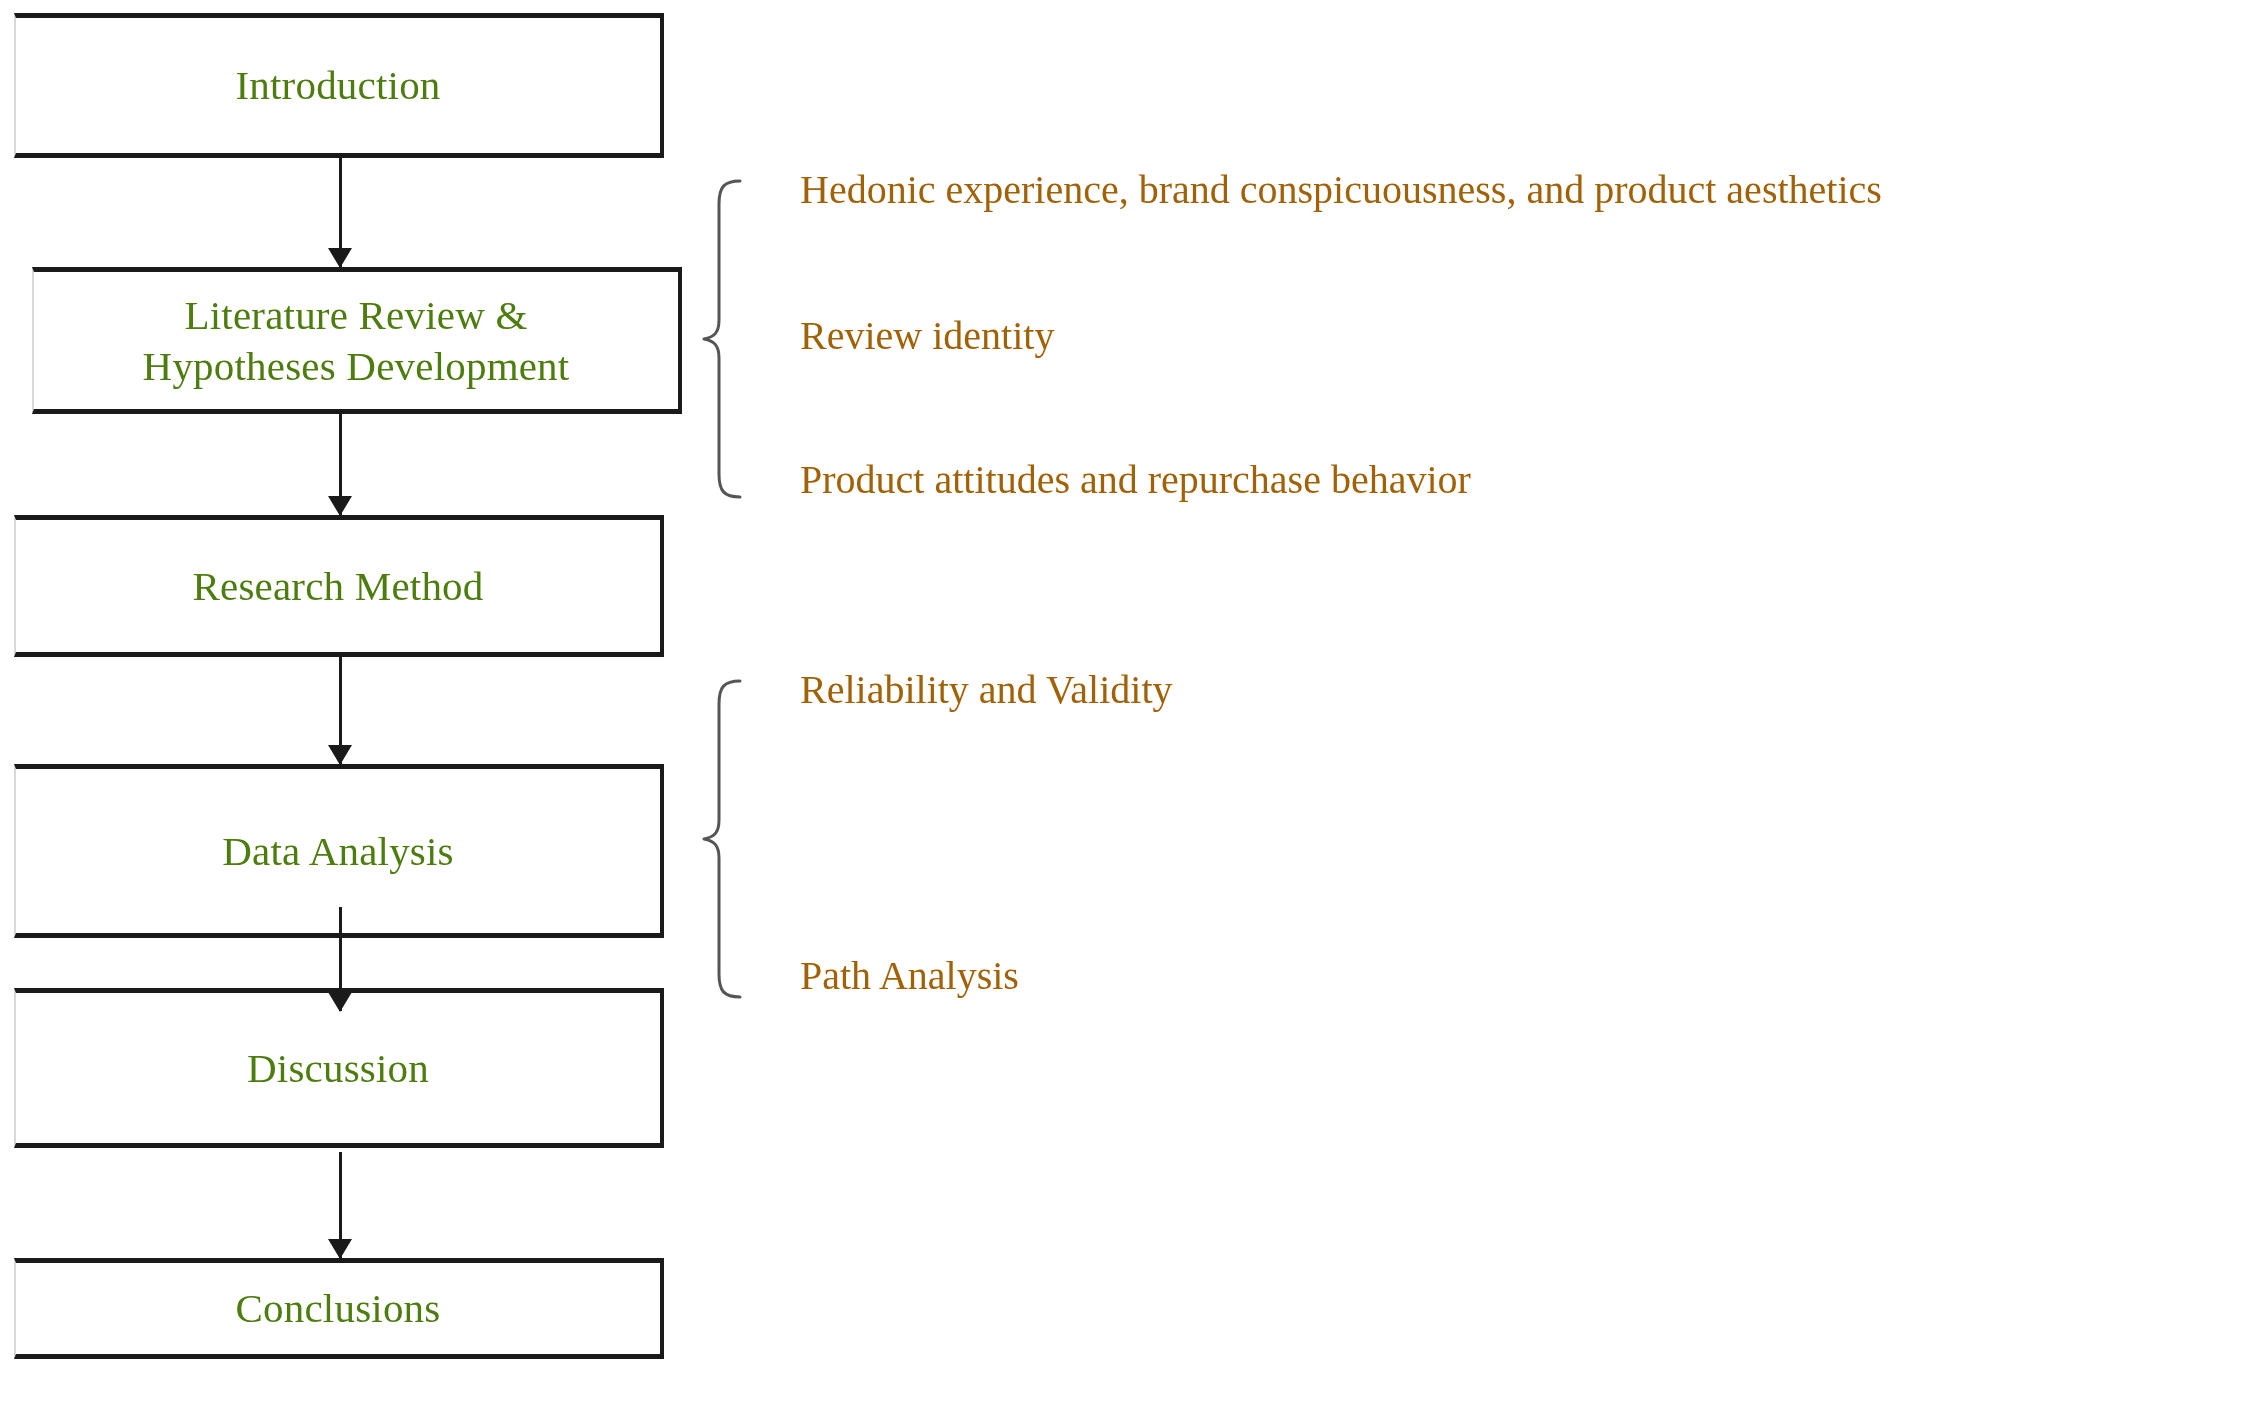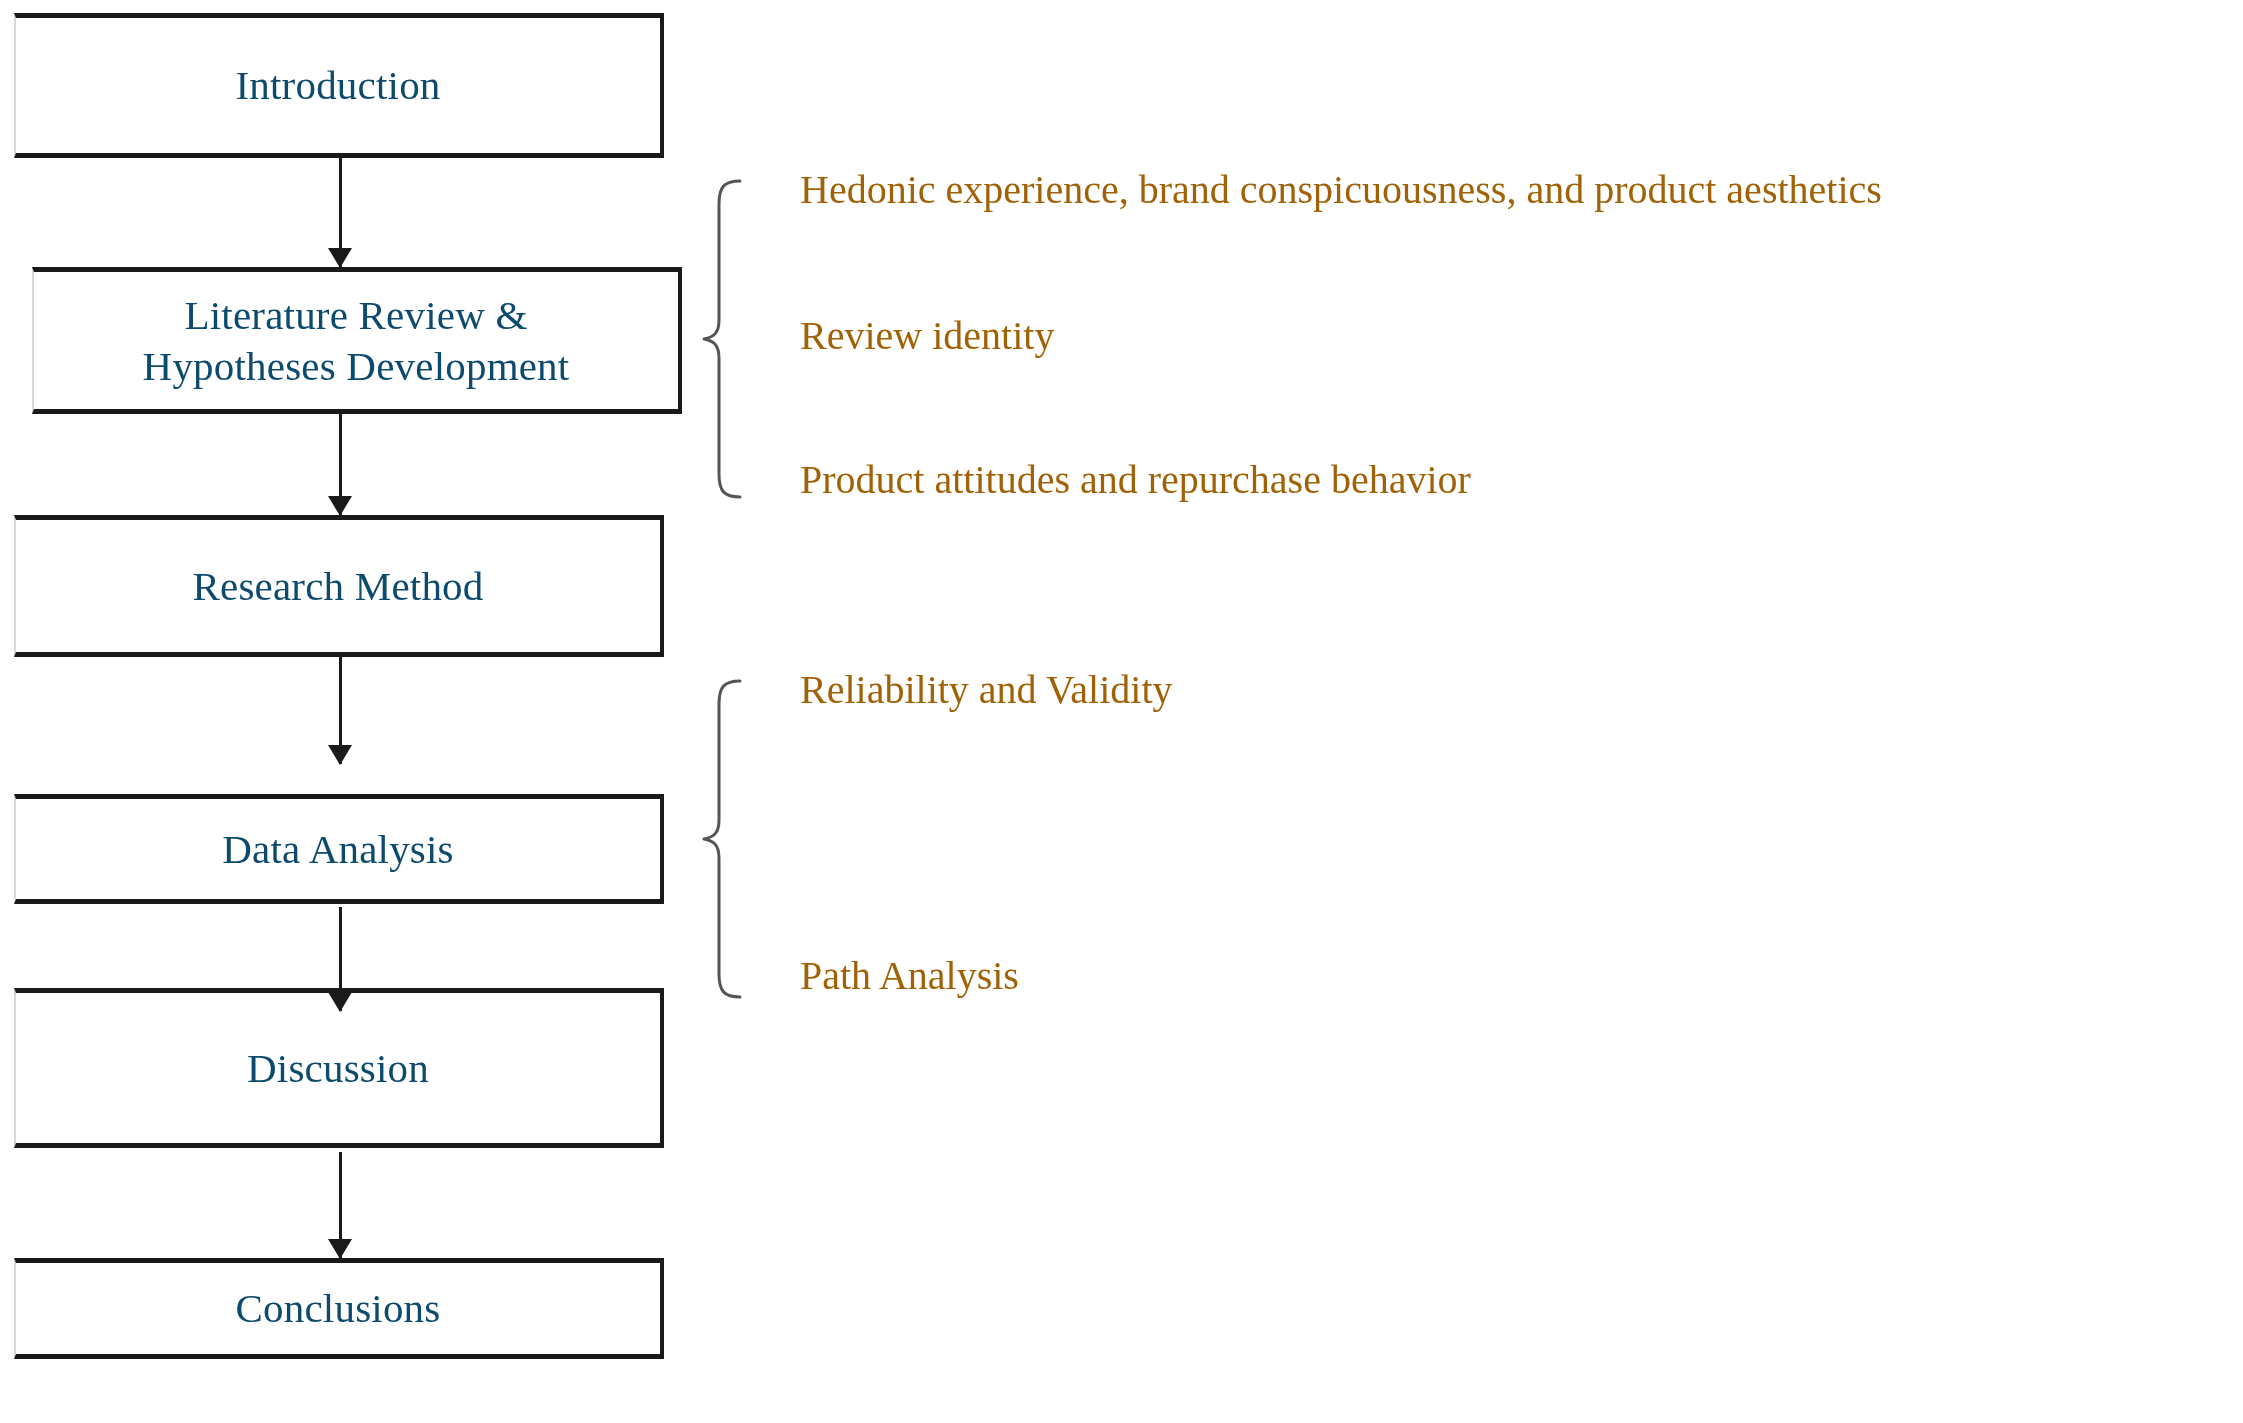--- a/index.html
+++ b/index.html
@@ -33,29 +33,29 @@
     border-right: 4px solid #1a1a1a;
     display: flex;
     align-items: center;
     justify-content: center;
     text-align: center;
   }
   .flow-box .box-label {
     font-size: 41px;
     line-height: 1.22;
     letter-spacing: 0.2px;
-    color: #0c4a6e;
+    color: #4d7c0f;
     display: block;
     width: 100%;
   }
 
   #box-introduction            { top: 13px;   height: 145px; }
   #box-literature-review       { top: 267px;  height: 147px; margin-left: 18px; }
   #box-research-method         { top: 515px;  height: 142px; }
-  #box-data-analysis           { top: 794px;  height: 110px; }
+  #box-data-analysis           { top: 764px;  height: 174px; }
   #box-discussion              { top: 956px; height: 160px; margin-top: 32px; }
   #box-conclusions             { top: 1258px; height: 101px; }
 
   
   .connector {
     position: absolute;
     left: 339px;
     width: 3px;
     background: #1a1a1a;
   }

